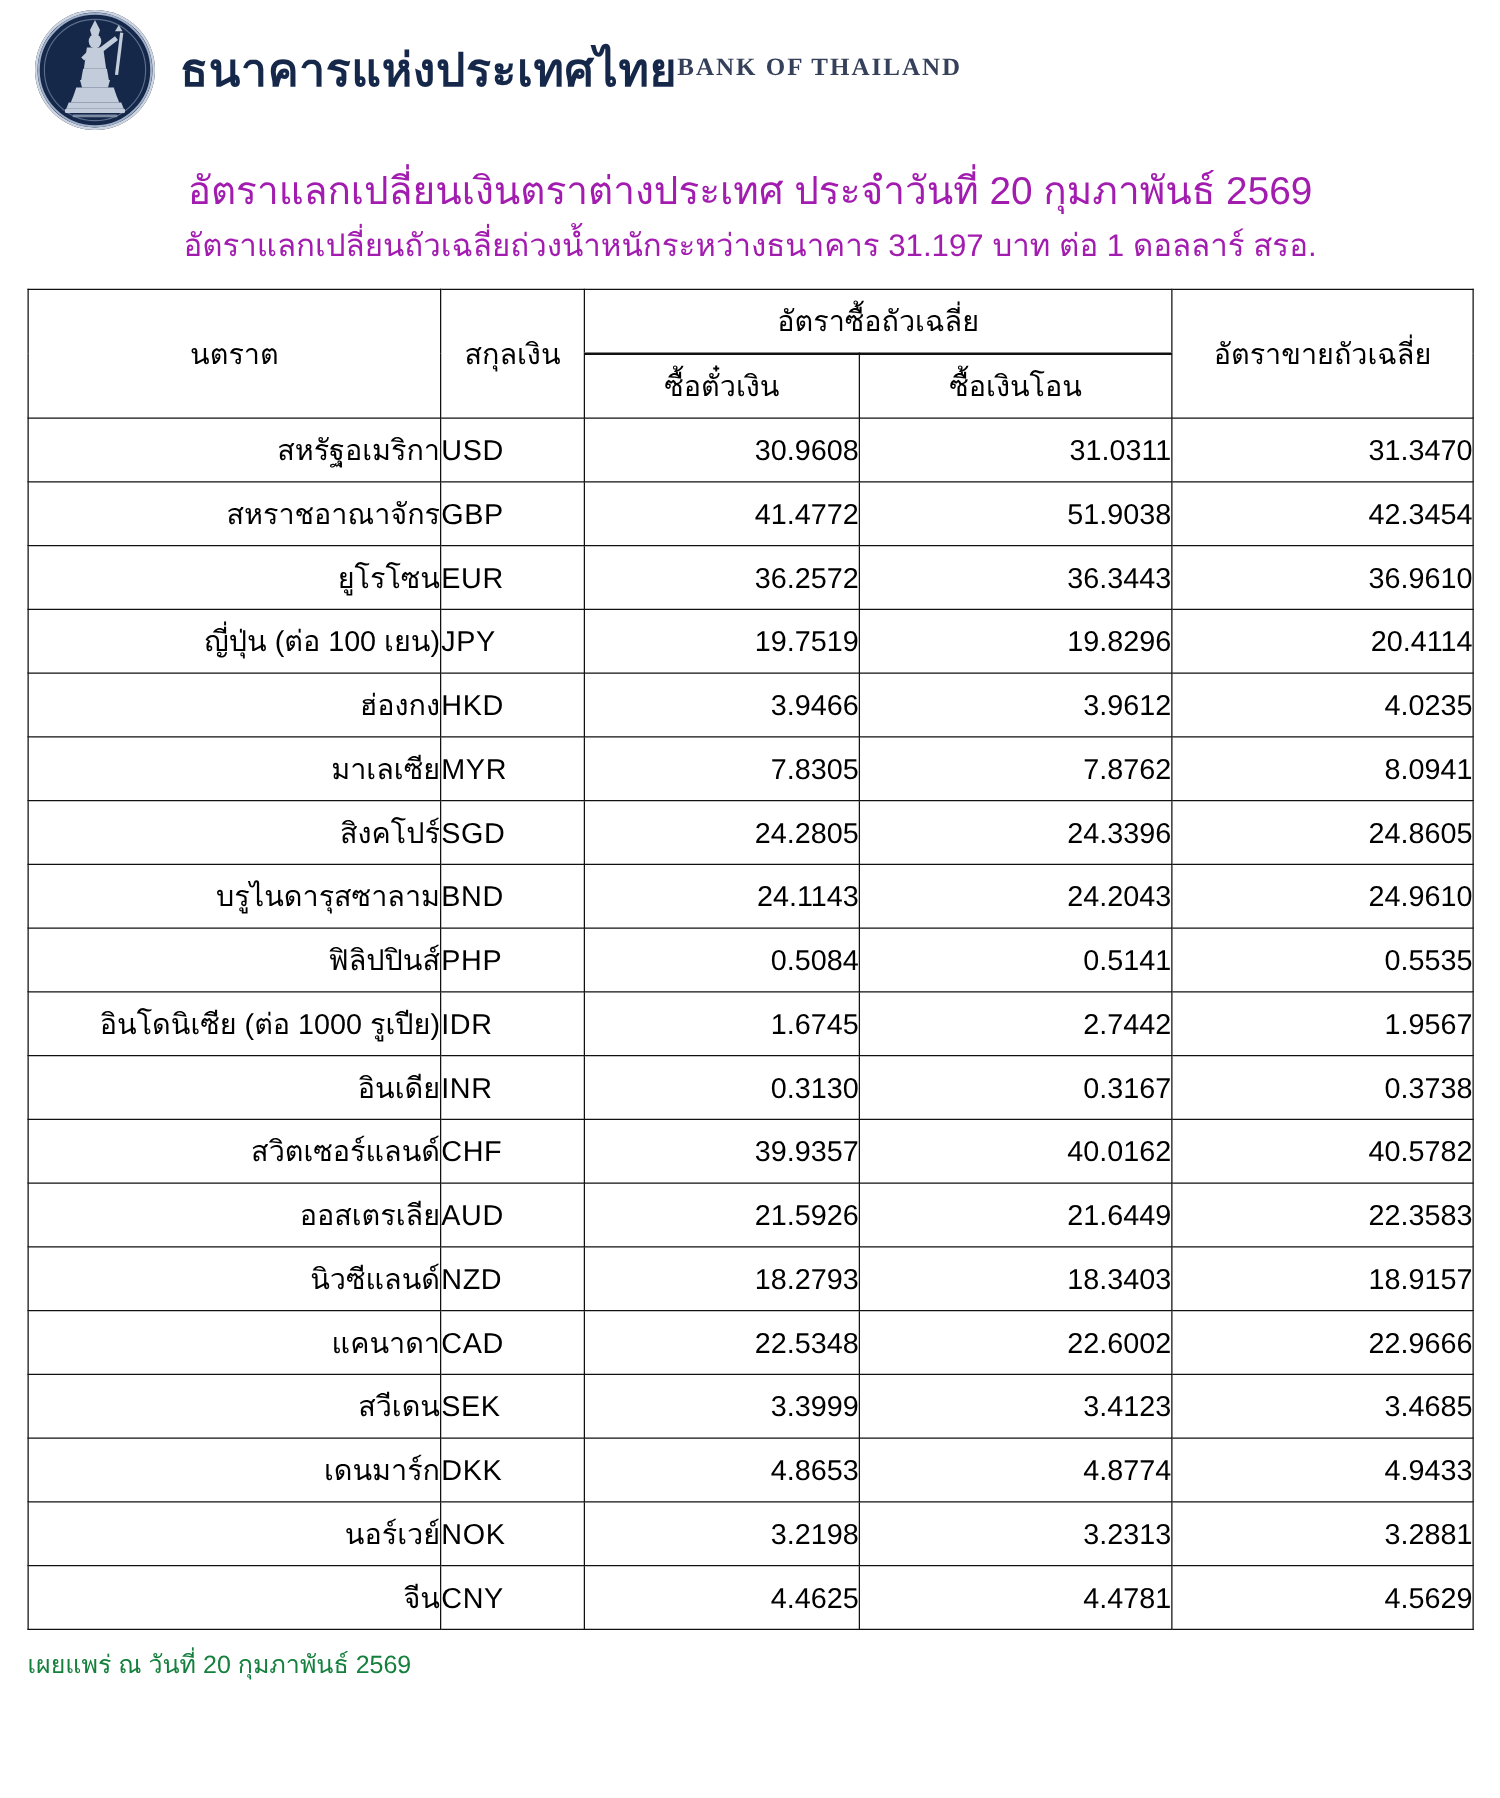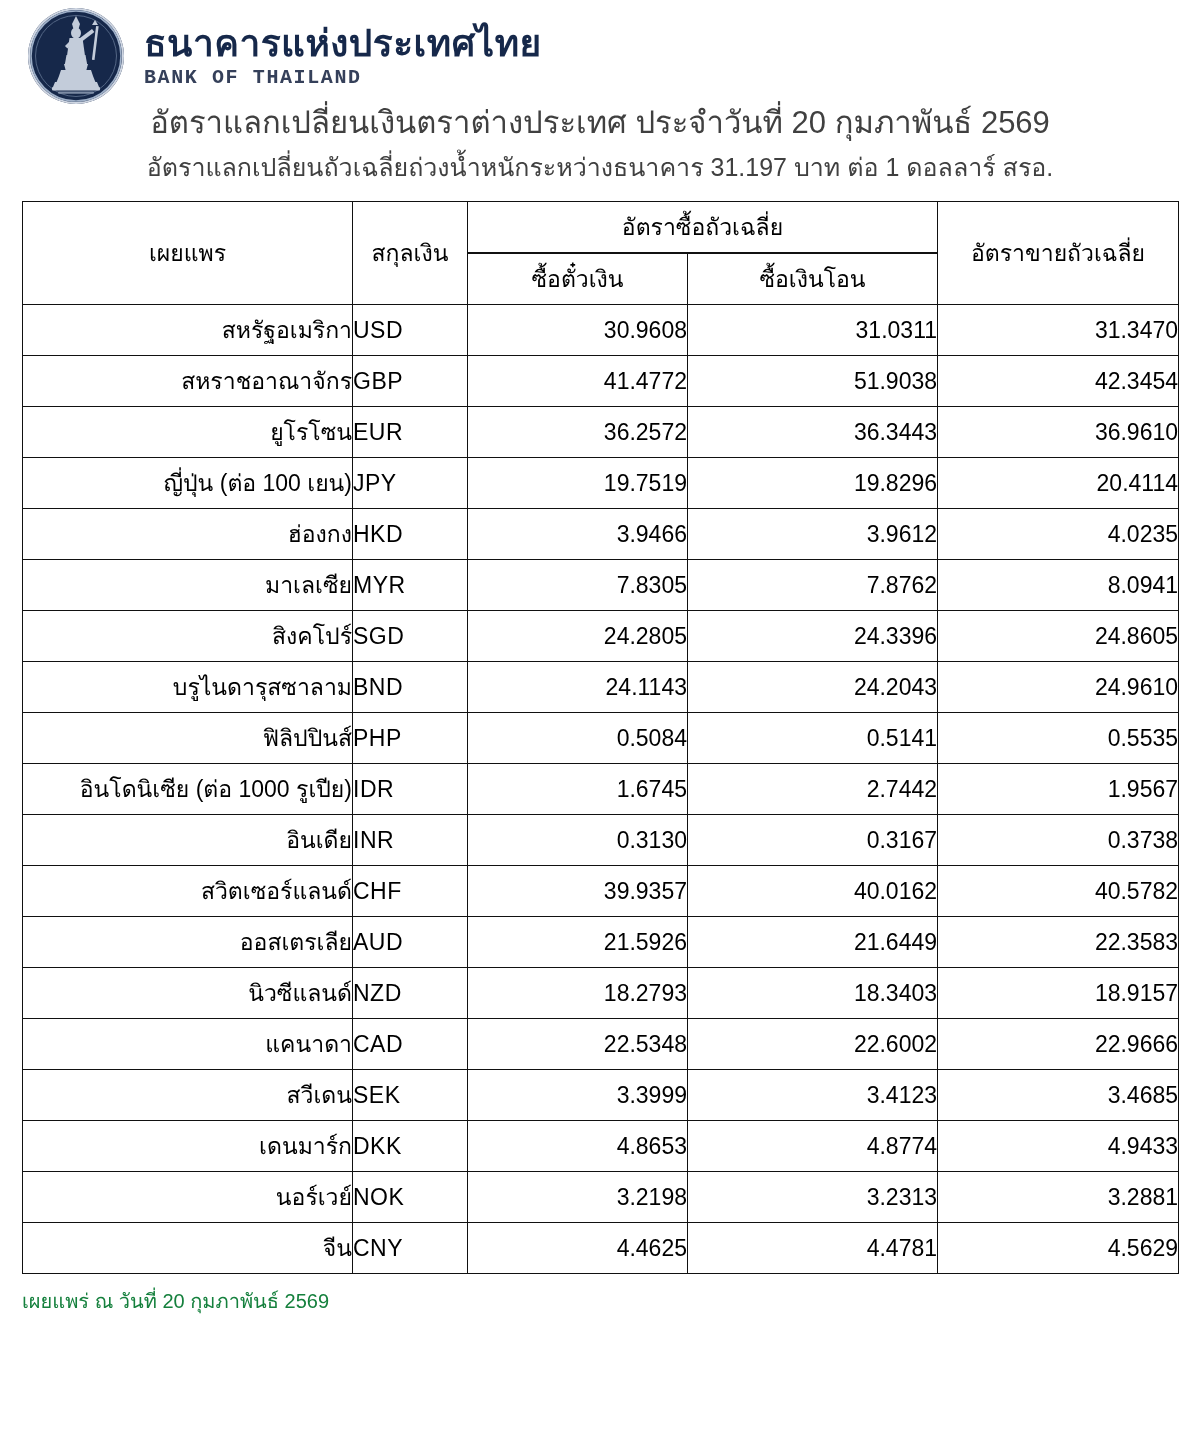--- a/index.html
+++ b/index.html
@@ -33,45 +33,46 @@
     box-shadow: 0 0 0 2px #cfd6e2 inset, 0 0 0 3px #ffffff;
     position: relative;
     flex: 0 0 auto;
     overflow: hidden;
   }
   .logo-seal svg { display: block; }
 
   .wordmark {
     margin-left: 20px;
     display: flex;
-    flex-direction: column;
+    flex-direction: row;
     justify-content: center;
     line-height: 1;
   }
   .wordmark-th {
     font-size: 37px;
     font-weight: bold;
     color: #16284a;
     letter-spacing: 0.5px;
     white-space: nowrap;
   }
   .wordmark-en {
     margin-top: 6px;
-    font-family: Liberation Mono, monospace;
+    font-family: Liberation Serif, serif;
     font-size: 20px;
     font-weight: bold;
     color: #35405a;
     letter-spacing: 1.6px;
     white-space: nowrap;
   }
 
   
   .titles {
+    margin-top: 30px;
     text-align: center;
-    color: #404040;
+    color: #a21caf;
   }
   .title-main {
     font-size: 31px;
     line-height: 1.25;
     font-weight: normal;
     white-space: nowrap;
   }
   .title-sub1 {
     margin-top: 9px;
     font-size: 25px;
@@ -202,21 +203,21 @@
   <table class="fx">
     <colgroup>
       <col class="c-country">
       <col class="c-code">
       <col class="c-bill">
       <col class="c-tt">
       <col class="c-sell">
     </colgroup>
     <thead>
       <tr>
-        <th rowspan="2">เผยแพร</th>
+        <th rowspan="2">นตราต</th>
         <th rowspan="2">สกุลเงิน</th>
         <th colspan="2" class="grp">อัตราซื้อถัวเฉลี่ย</th>
         <th rowspan="2">อัตราขายถัวเฉลี่ย</th>
       </tr>
       <tr>
         <th>ซื้อตั๋วเงิน</th>
         <th>ซื้อเงินโอน</th>
       </tr>
     </thead>
     <tbody id="fx-body">

